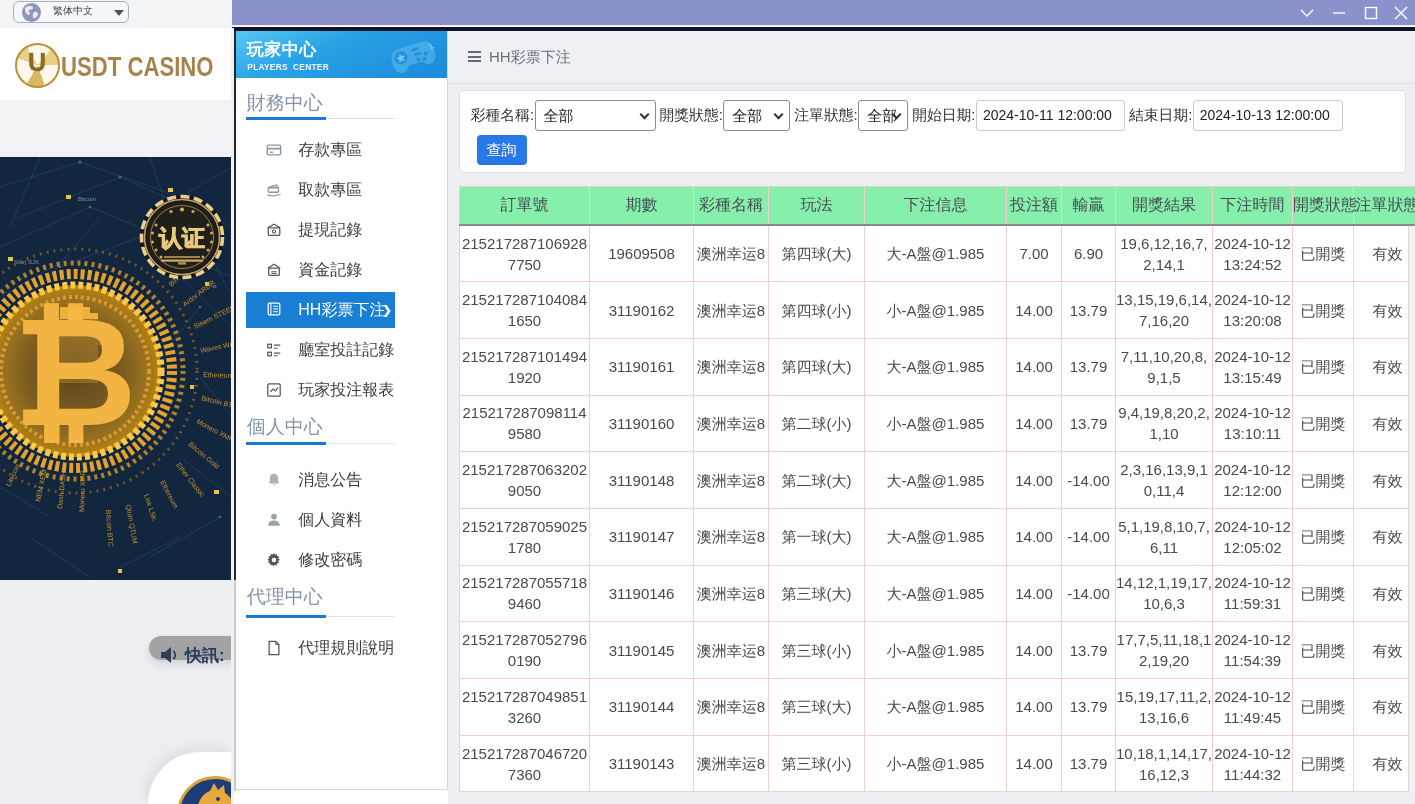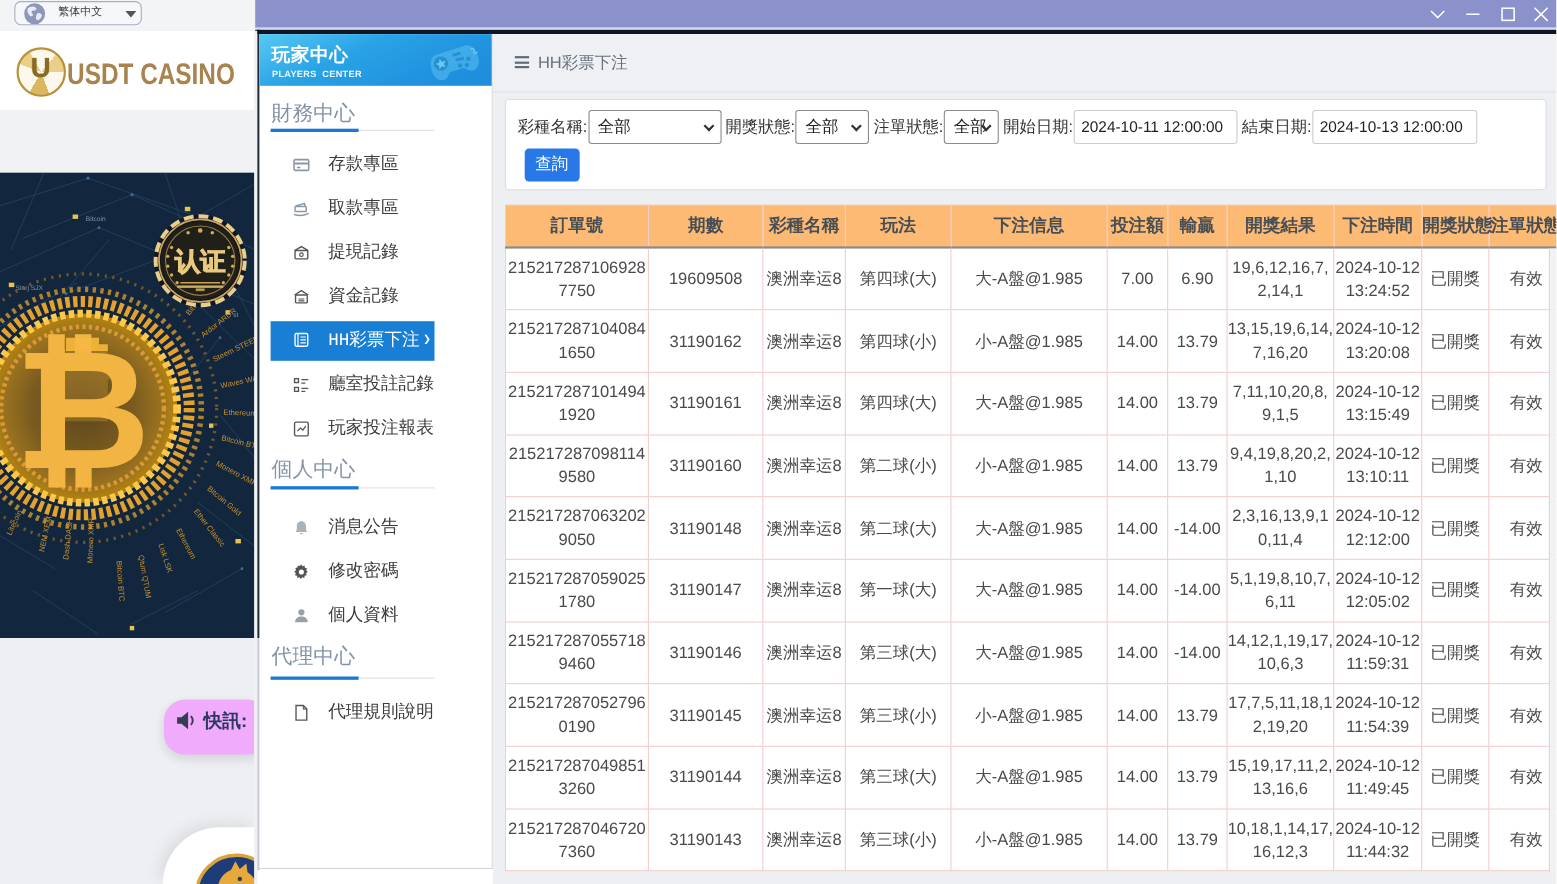--- a/index.html
+++ b/index.html
@@ -14,42 +14,42 @@
 #globe { left:8px; top:1px; width:19px; height:19px; border-radius:50%; background:#8e97b8; overflow:hidden; }
 #langtxt { left:39px; top:2px; font-size:10px; color:#3a3a3a; }
 #langcaret { left:100px; top:8px; width:0; height:0; border-left:5px solid transparent; border-right:5px solid transparent; border-top:6px solid #555; }
 #logoband { left:0; top:28px; width:232px; height:72px; background:#fff; }
 #logocircle { left:15px; top:15px; width:45px; height:45px; border-radius:50%; border:2.5px solid #b8913a; background:conic-gradient(#fdf8ec 0 40deg, #e8d089 40deg 90deg, #fdf8ec 90deg 160deg, #d9b860 160deg 210deg, #fdf8ec 210deg 290deg, #e8d089 290deg 330deg, #fdf8ec 330deg); }
 #logoU { left:0; top:3px; width:40px; text-align:center; font-size:25px; font-weight:bold; color:#8a6a24; text-shadow:0 0 1px #8a6a24; }
 #logotxt { left:61px; top:24px; width:196px; font-size:27px; font-weight:bold; color:#a8834e; transform:scaleX(0.82); transform-origin:left; letter-spacing:0px; white-space:nowrap; }
 #grayband { left:0; top:100px; width:232px; height:57px; background:#f1f2f4; }
 #btc { left:0; top:157px; width:232px; height:423px; background:#11273f; overflow:hidden; }
 #lp-bottom { left:0; top:580px; width:232px; height:224px; background:#edeff2; }
-#newspill { left:149px; top:636px; width:95px; height:50px; background:#f0abfc; border-radius:19px; box-shadow:0 4px 10px rgba(0,0,0,0.12); }
+#newspill { left:149px; top:636px; width:95px; height:24px; background:#a3a3a3; border-radius:19px; box-shadow:0 4px 10px rgba(0,0,0,0.12); }
 #newstxt { left:36px; top:8px; font-size:17px; font-weight:bold; color:#2c3a60; }
 #whiteblob { left:148px; top:752px; width:84px; height:52px; background:#fff; border-top-left-radius:58px; box-shadow:-4px -4px 14px rgba(0,0,0,0.08); }
 #navycircle { left:177px; top:776px; width:76px; height:76px; border-radius:50%; background:#1d3c78; border:3px solid #d9a43a; overflow:hidden; }
 
 
 #window { left:232px; top:0; width:1183px; height:804px; }
 #titlebar { left:0; top:0; width:1183px; height:26px; background:#8b91ca; border-bottom:1px solid #edeef8; }
 #darkband { left:0; top:27px; width:1183px; height:3.5px; background:#0d1526; }
 #edgelight { left:-1px; top:28px; width:3px; height:776px; background:#f0f1f3; }
 #edgedark { left:2px; top:27px; width:1.8px; height:553px; background:rgba(13,21,38,0.92); }
 #edgedark2 { left:2px; top:580px; width:1.5px; height:211px; background:#c6cad0; }
 
 
 #sidebar { left:3.8px; top:30.5px; width:212.2px; height:759.5px; background:#fff; border-right:1px solid #d5d8dc; border-bottom:1px solid #d2d5d9; }
 #sbheader { left:0; top:0; width:211.2px; height:47px; background:linear-gradient(155deg,#56c9f2 0%, #2aa3e6 38%, #2092df 75%, #1e8cdb 100%); overflow:hidden; }
 #sbtitle { left:11px; top:7px; font-size:17px; font-weight:bold; color:#fff; letter-spacing:0.5px; }
 #sbsub { left:11.5px; top:31px; font-size:8.3px; color:#f2f9ff; letter-spacing:0.3px; font-weight:bold; }
 .sec-title { position:relative; padding:12px 0 0 11px; font-size:19px; color:#8494a8; height:41px; }
 .sec-line { position:absolute; left:10.5px; right:10px; bottom:0; height:1px; background:#e2e2e2; }
 .sec-line b { position:absolute; left:0; bottom:-1px; width:80px; height:3px; background:#1a79d2; }
-ul.menu { list-style:none; padding:11.5px 10px 0 10.5px;font-family:Liberation Mono, monospace; }
+ul.menu { list-style:none; padding:11.5px 10px 0 10.5px; }
 ul.menu li { position:relative; height:40px; line-height:40px; padding-left:52px; font-size:16px; color:#3c3c3c; }
 ul.menu li .mi { position:absolute; left:20px; top:12px; width:16px; height:16px; }
 ul.menu li.sel { background:#197fd5; color:#fff; height:36px; line-height:36px; margin-top:2px; margin-bottom:2px; }
 ul.menu li.sel .mi { top:9px; }
 ul.menu li.sel .chev { position:absolute; right:3px; top:0; font-size:11.5px; font-weight:bold; color:#fff; }
 
 
 #content { left:216px; top:30.5px; width:967px; height:773.5px; background:#edeff3; }
 #chead { left:0; top:0; width:967px; height:53.5px; background:#eef0f4; border-bottom:1px solid #e0e2e6; }
 #hamb { left:20px; top:20.5px; width:13px; height:11px; }
@@ -59,21 +59,21 @@
 .frow { position:absolute; left:10.7px; top:8.5px; height:31px; white-space:nowrap; font-size:15px; color:#333; }
 .frow > * { vertical-align:middle; }
 .flab { display:inline-block; margin-right:0.5px; font-size:14.8px; }
 .fakesel { display:inline-block; position:relative; height:31px; line-height:29px; border:1px solid #8b8b8b; border-radius:3px; background:#fff; font-size:15px; color:#222; margin-right:4px; padding-left:8px; vertical-align:middle; }
 .fakesel .ch { position:absolute; right:7px; top:10px; width:7px; height:7px; border-right:2px solid #333; border-bottom:2px solid #333; transform:rotate(45deg); }
 input.fin { height:31px; border:1px solid #ccc; border-radius:3px; font-size:14px; font-family:"Liberation Sans",sans-serif; color:#222; padding-left:6px; margin-right:4px; }
 #qbtn { left:16.6px; top:44px; width:50px; height:30px; background:#2878e8; color:#fff; font-size:15px; text-align:center; line-height:30px; border-radius:4px; }
 
 #tablewrap { left:11px; top:155px; width:956px; height:607px; overflow:hidden; }
 table#tbl { border-collapse:collapse; table-layout:fixed; width:962px; background:#fff; }
-#tbl th { white-space:nowrap; height:39px; background:#fdba74; font-size:16px; color:#474e54; border:1px solid #f2cece; border-bottom:2px solid #8a8a8a; font-weight:bold; padding:0; }
+#tbl th { white-space:nowrap; height:39px; background:#86efac; font-size:16px; color:#474e54; border:1px solid #f2cece; border-bottom:2px solid #8a8a8a; font-weight:normal; padding:0; }
 #tbl td { height:56.7px; font-size:15px; color:#4a4a4a; text-align:center; border:1px solid #f2cece; padding:0; line-height:21px; }
 #tbl tr:first-child th { border-top:1px solid #e3cdcd; }
 #scrollstrip { left:960px; top:195px; width:7px; height:567px; background:#f1f2f4; border-left:1px solid #d9d9d9; }
 </style>
 </head>
 <body>
 <div id="stage">
 
   <div id="leftpage" class="abs">
     <div id="lp-top" class="abs"></div>
@@ -305,31 +305,31 @@
               <b></b>
             </div></div>
         <ul class="menu" style="padding-top:16px;">
           <li><svg class="mi" viewBox="0 0 18 18">
                 <g fill="#aab2b9">
                   <path d="M9 2 C5.7 2 4.3 4.5 4.3 7.5 L4.3 11 L3 13 L15 13 L13.7 11 L13.7 7.5 C13.7 4.5 12.3 2 9 2 Z"></path>
                   <path d="M7.3 14.2 A1.8 1.8 0 0 0 10.7 14.2 Z"></path>
                 </g>
               </svg>消息公告</li>
           <li><svg class="mi" viewBox="0 0 18 18">
+                <g fill="#99a1a8">
+                  <circle cx="9" cy="5.2" r="3.2"></circle>
+                  <path d="M2.5 15.5 C2.5 11.5 5.5 9.5 9 9.5 C12.5 9.5 15.5 11.5 15.5 15.5 Z"></path>
+                </g>
+              </svg>個人資料</li>
+          <li><svg class="mi" viewBox="0 0 18 18">
                 <g fill="#555">
                   <path d="M9 1.8 L10.2 3.8 L12.5 3.1 L12.9 5.5 L15.2 6 L14.3 8.2 L16 9.9 L14.1 11.4 L14.9 13.7 L12.6 14.3 L12.3 16.7 L9.9 16 L8.5 18 L7 16 L4.7 16.6 L4.4 14.2 L2.1 13.6 L3 11.4 L1.3 9.7 L3.2 8.2 L2.5 5.9 L4.8 5.4 L5.2 3 L7.5 3.7 Z" transform="scale(0.94) translate(0.5 -0.6)"></path>
                   <circle cx="9" cy="9" r="2.6" fill="#fff"></circle>
                 </g>
               </svg>修改密碼</li>
-          <li><svg class="mi" viewBox="0 0 18 18">
-                <g fill="#99a1a8">
-                  <circle cx="9" cy="5.2" r="3.2"></circle>
-                  <path d="M2.5 15.5 C2.5 11.5 5.5 9.5 9 9.5 C12.5 9.5 15.5 11.5 15.5 15.5 Z"></path>
-                </g>
-              </svg>個人資料</li>
         </ul>
         <div class="sec-title" style="padding-top:4px; height:37px;">代理中心<div class="sec-line">
               <b></b>
             </div></div>
         <ul class="menu" style="padding-top:11px;">
           <li><svg class="mi" viewBox="0 0 18 18">
                 <g fill="none" stroke="#555" stroke-width="1.4">
                   <path d="M3.5 1.5 H11 L14.5 5 V16.5 H3.5 Z"></path>
                   <path d="M11 1.5 V5 H14.5" stroke-width="1.1"></path>
                 </g>

